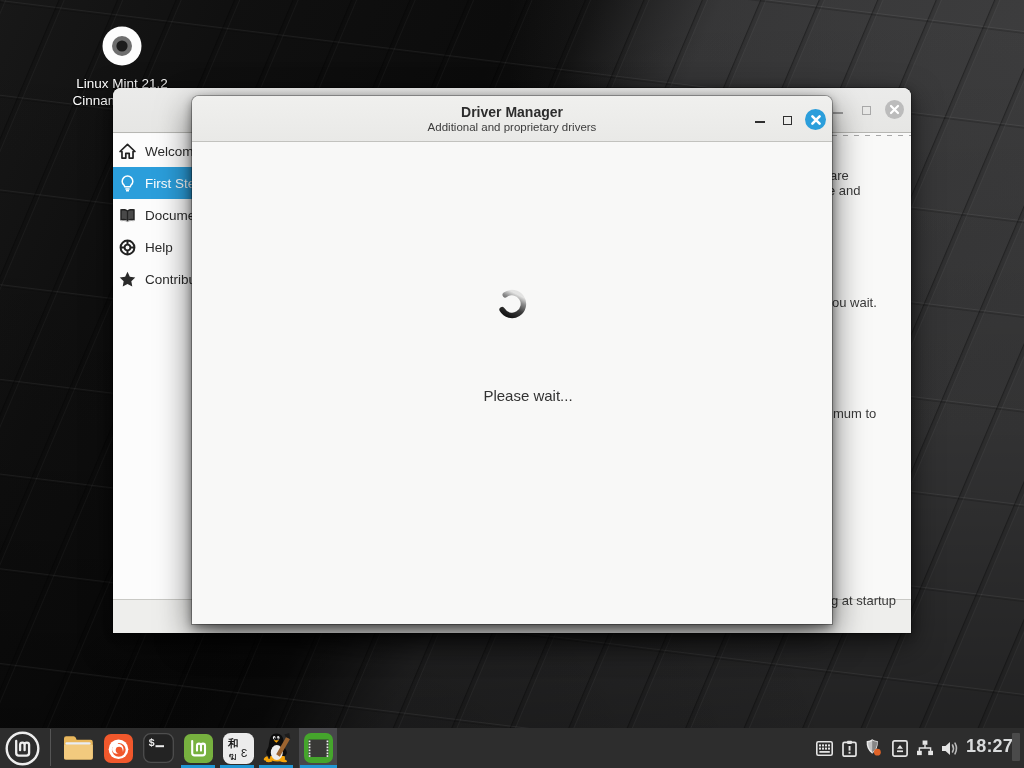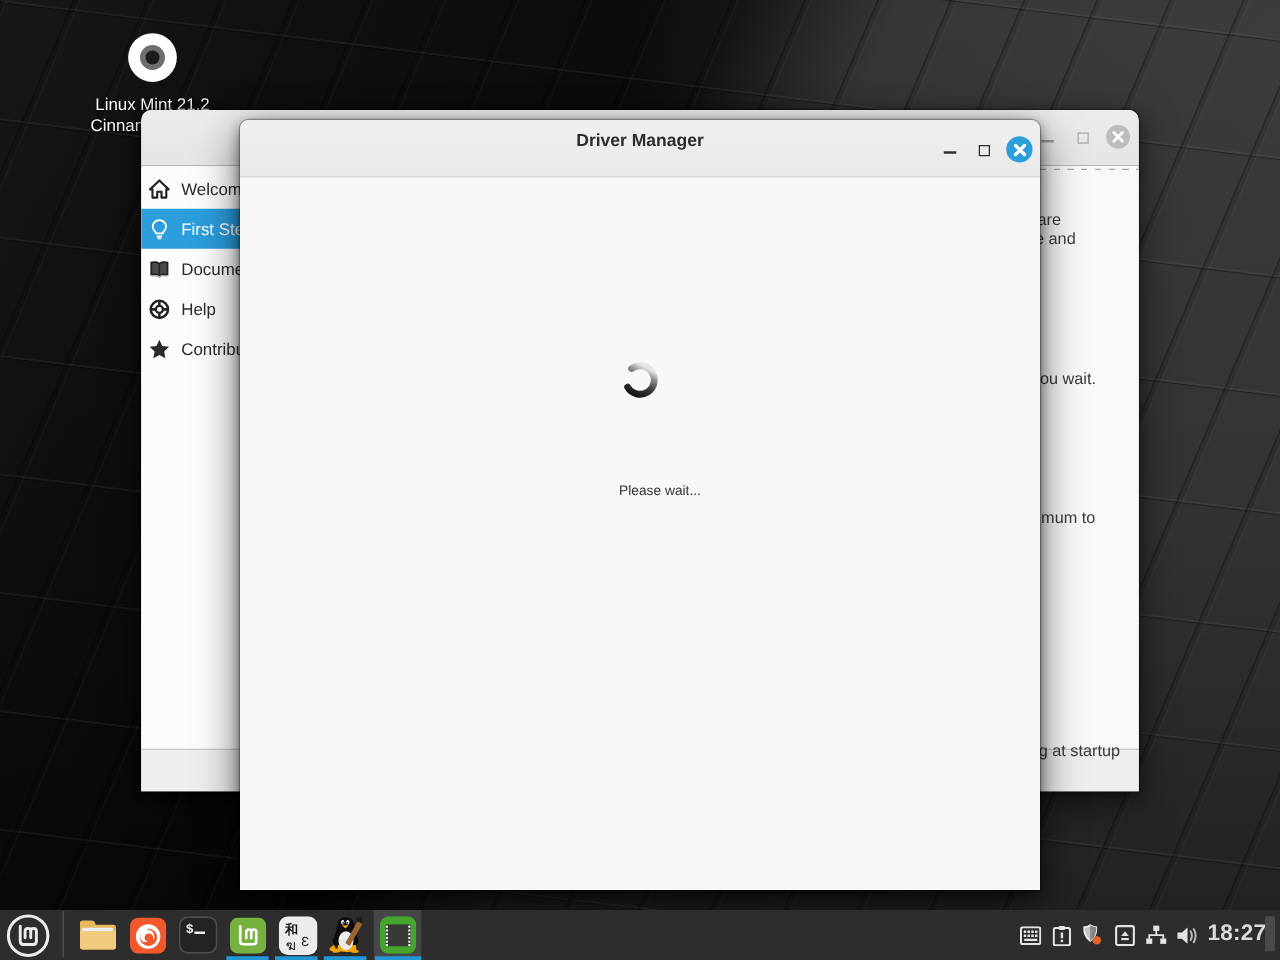--- a/index.html
+++ b/index.html
@@ -33,32 +33,32 @@
   .undershoot { position:absolute; top:47px; left:719px; width:79px; height:1px;
            background-image:repeating-linear-gradient(90deg,#a8a8a8 0 5px,transparent 5px 11px); }
 
   
   .wbtn-min { width:10px; height:2px; background:#2f2f2f; }
   .wbtn-max { width:9px; height:9px; border:1.6px solid #2f2f2f; }
   .wbtn-close { width:21px; height:21px; border-radius:50%; display:flex; align-items:center; justify-content:center; }
   .wbtn-close svg { display:block; }
 
   
-  #win2 { position:absolute; left:192px; top:96px; width:640px; height:616px;
+  #win2 { position:absolute; left:192px; top:96px; width:640px; height:528px;
           border-radius:7px 7px 0 0; box-shadow:0 0 0 1px rgba(0,0,0,.28), 0 12px 34px rgba(0,0,0,.6), 0 3px 10px rgba(0,0,0,.45);
           background:#f8f8f7; }
   #win2 .tbar { position:absolute; left:0; top:0; right:0; height:46px;
           background:linear-gradient(#f0f0ee,#e9e9e7); border-bottom:1px solid #c2c2be;
           border-radius:7px 7px 0 0; text-align:center; }
   #win2 .title { margin-top:8px; font-size:14px; font-weight:bold; color:#2d2d2d; }
   #win2 .subtitle { font-size:11.5px; color:#3c3c3c; margin-top:1px; }
   #win2 .looking { position:absolute; left:0; right:0; top:256px; text-align:center;
           font-size:20px; font-weight:bold; color:#262626; }
   #win2 .wait { position:absolute; left:0; right:0; top:291px; text-align:center;
-          font-size:11px; color:#333;padding-left:32px; }
+          font-size:15px; color:#333;padding-left:32px; }
 
   
   #panel { position:absolute; left:0; top:728px; width:1024px; height:40px; background:#2d2d2d; }
   #panel .sep { position:absolute; left:50px; top:1px; width:1px; height:37px; background:#555; }
   .ticon { position:absolute; top:0; height:40px; display:flex; align-items:center; justify-content:center; }
   .bluestrip { position:absolute; top:37px; height:3px; background:#2197d5; }
   #clock { position:absolute; left:966px; top:0; width:40px; height:37px; line-height:37px; text-align:center;
            color:#d9dbdc; font-size:18px; font-weight:bold; letter-spacing:0.2px; }
   #edgebar { position:absolute; left:1012px; top:5px; width:8px; height:28px; background:#4a4a4a; border-radius:1px; }
 </style>
@@ -169,20 +169,21 @@
     <div class="frag" style="left:715px;top:95px;">e and</div>
     <div class="frag" style="left:719px;top:207px;">ou wait.</div>
     <div class="frag" style="left:717px;top:318px;">imum to</div>
     <div class="bbar"></div>
     <div class="frag" style="left:718px;bottom:25px;">g at startup</div>
   </div>
 
   <div id="win2">
     <div class="tbar">
       <div class="title">Driver Manager</div>
+      <div class="subtitle">Additional and proprietary drivers</div>
     </div>
     <div class="abs" style="left:563px;top:25px;">
         <div class="wbtn-min"></div>
       </div>
     <div class="wbtn-max abs" style="left:591px;top:20px;"></div>
     <div class="wbtn-close abs" style="left:613px;top:13px;background:#2b9edb;">
       <svg width="12" height="12" viewBox="0 0 12 12">
           <path d="M2.4 2.4 L9.6 9.6 M9.6 2.4 L2.4 9.6" stroke="#fff" stroke-width="2.6" stroke-linecap="round"></path>
         </svg>
     </div>

